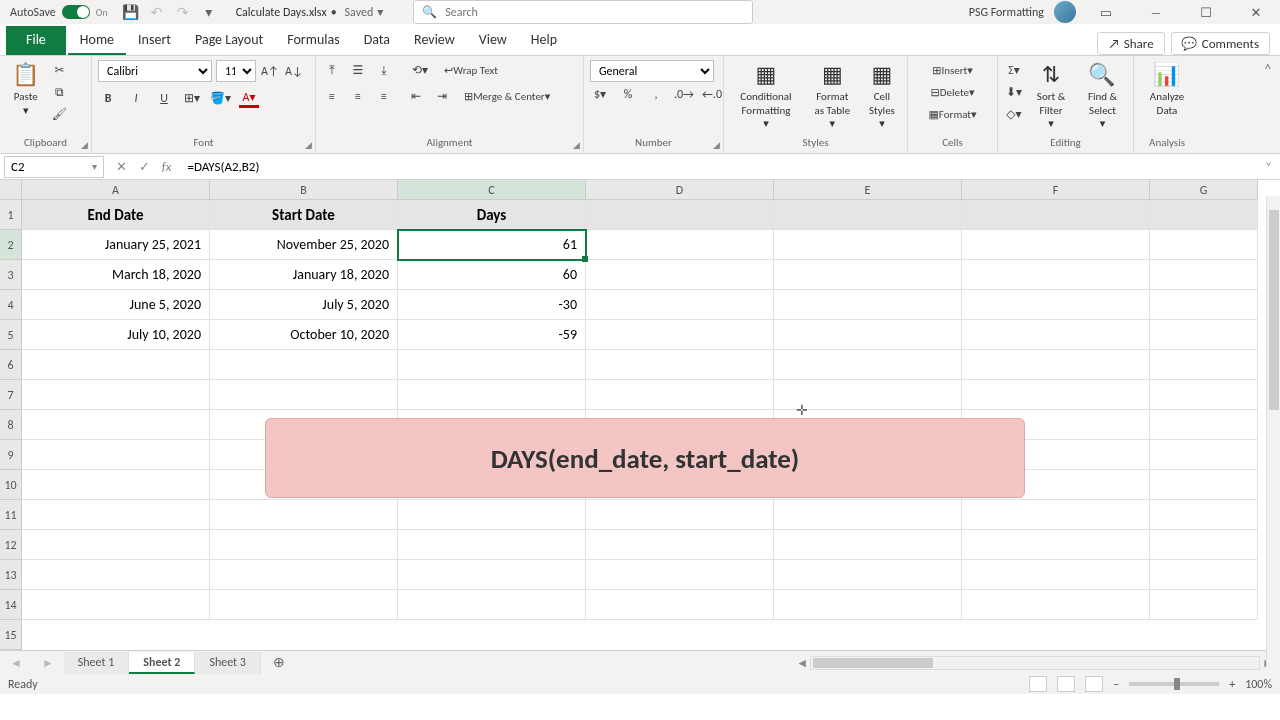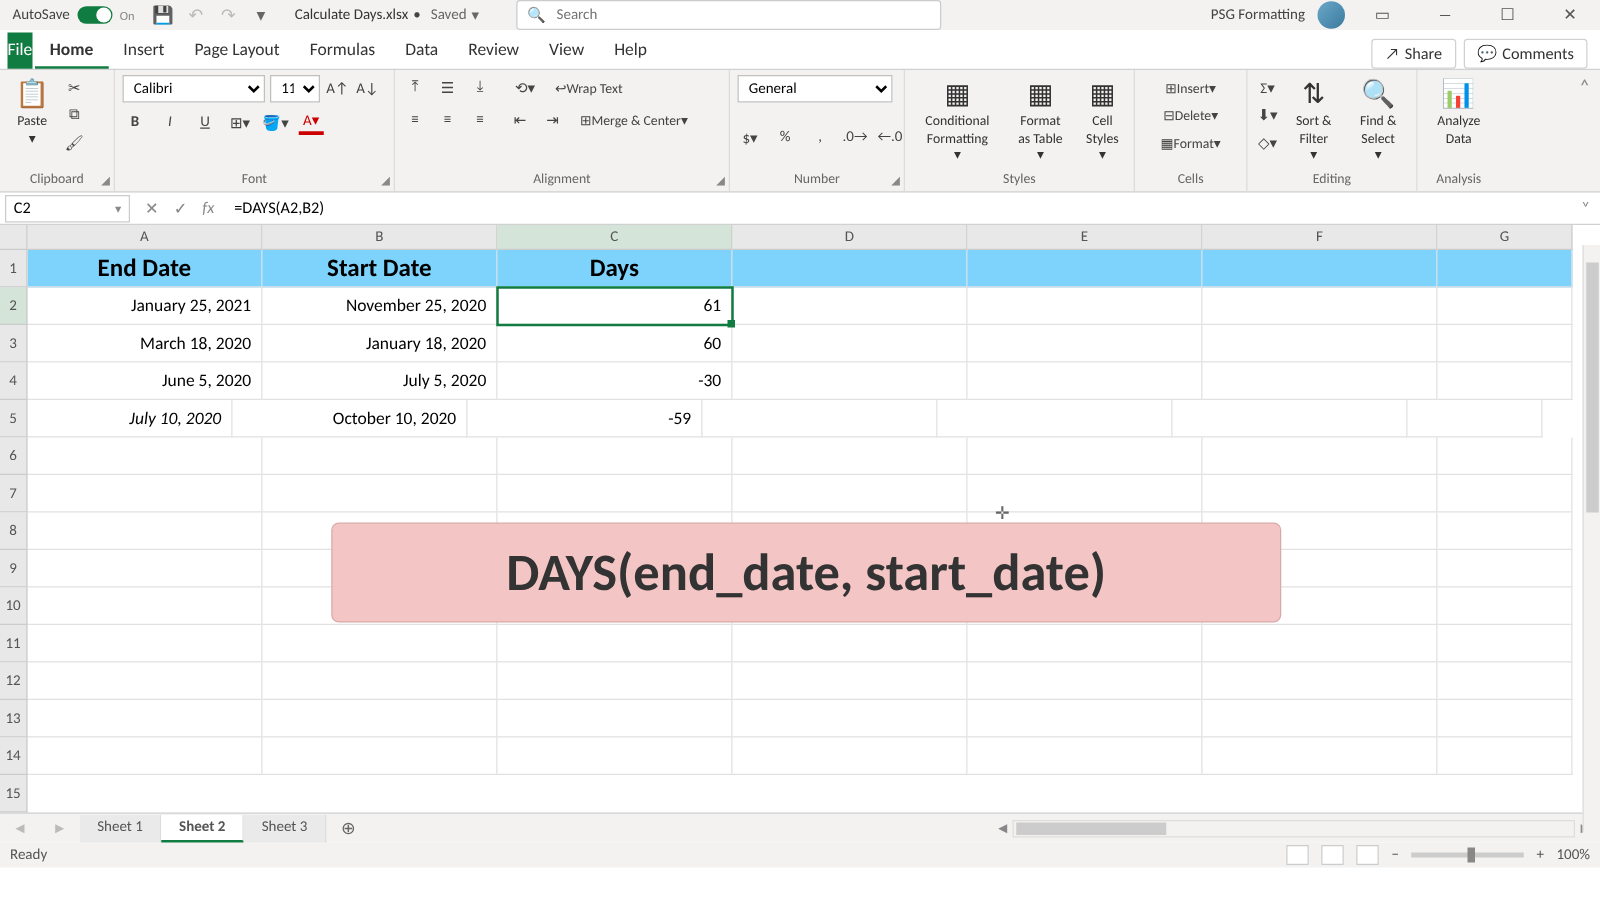--- a/index.html
+++ b/index.html
@@ -16,22 +16,22 @@
 .save-state { color: #666; margin-left: 4px; }
 .search-box { display: flex; align-items: center; width: 340px; height: 24px; background: #fff; border: 1px solid #ccc; border-radius: 3px; margin-left: 30px; padding: 0 8px; gap: 8px; color: #666; }
 .search-box input { border: none; outline: none; flex: 1; font-size: 12px; }
 .title-right { margin-left: auto; display: flex; align-items: center; gap: 10px; padding-right: 4px; }
 .avatar { width: 22px; height: 22px; border-radius: 50%; background: linear-gradient(135deg,#6ba8c9,#3b7a9e); }
 .win-btn { width: 40px; text-align: center; color: #555; font-size: 13px; }
 
 
 .tab-row { height: 32px; display: flex; align-items: flex-end; border-bottom: 1px solid #d1d1d1; background: #fff; padding-left: 6px; }
 .tab { padding: 5px 12px; font-size: 14px; color: #333; cursor: pointer; }
-.tab.file { background: #107c41; color: #fff; border-radius: 0; padding: 5px 0; margin-right: 2px; }
-.tab.active { font-weight: 700; border-bottom: 2px solid #107c41; }
+.tab.file { background: #107c41; color: #fff; border-radius: 0; padding: 5px 20px; margin-right: 2px; }
+.tab.active { font-weight: 400; border-bottom: 2px solid #107c41; }
 .share-btns { margin-left: auto; display: flex; padding-right: 10px; gap: 6px; }
 .share-btn { border: 1px solid #d1d1d1; padding: 3px 10px; font-size: 13px; border-radius: 3px; display: flex; align-items: center; gap: 4px; color: #333; }
 
 
 .ribbon { height: 98px; background: #f3f2f1; display: flex; border-bottom: 1px solid #d1d1d1; }
 .group { display: flex; flex-direction: column; border-right: 1px solid #dcdcdc; padding: 4px 6px 2px; position: relative; }
 .group-label { font-size: 11px; color: #666; text-align: center; margin-top: auto; padding-bottom: 2px; }
 .group-ctls { display: flex; gap: 4px; align-items: flex-start; flex: 1; }
 .col { display: flex; flex-direction: column; gap: 2px; }
 .rbtn { display: flex; align-items: center; justify-content: center; min-width: 20px; height: 20px; font-size: 12px; color: #444; }
@@ -51,26 +51,26 @@
 .corner { width: 22px; height: 20px; background: #e8e8e8; border-right: 1px solid #ccc; border-bottom: 1px solid #ccc; position: absolute; left: 0; top: 0; z-index: 3; }
 .col-headers { display: flex; position: absolute; left: 22px; top: 0; height: 20px; z-index: 2; }
 .col-h { border-right: 1px solid #ccc; border-bottom: 1px solid #ccc; background: #e8e8e8; text-align: center; font-size: 12px; line-height: 20px; color: #555; }
 .col-h.sel { background: #d4e4d8; }
 .row-headers { position: absolute; left: 0; top: 20px; width: 22px; z-index: 2; }
 .row-h { height: 30px; border-right: 1px solid #ccc; border-bottom: 1px solid #ccc; background: #e8e8e8; text-align: center; font-size: 12px; line-height: 30px; color: #555; }
 .row-h.sel { background: #d4e4d8; }
 .cells { position: absolute; left: 22px; top: 20px; }
 .row { display: flex; height: 30px; }
 .cell { border-right: 1px solid #e1e1e1; border-bottom: 1px solid #e1e1e1; padding: 0 8px; font-size: 14px; display: flex; align-items: center; justify-content: flex-end; }
-.row.hdr .cell { background: #7dd3fc; font-weight: 600; justify-content: center; font-size: 20px; }
+.row.hdr .cell { background: #e5e5e5; font-weight: 600; justify-content: center; font-size: 15px; }
 .cell.sel { outline: 2px solid #107c41; outline-offset: -1px; position: relative; z-index: 1; }
 .cell.sel::after { content: ""; position: absolute; right: -3px; bottom: -3px; width: 6px; height: 6px; background: #107c41; }
 
 
-.callout { position: absolute; left: 265px; top: 418px; width: 760px; height: 80px; background: #f3c6c5; border: 1px solid #d9a9a8; border-radius: 6px; display: flex; align-items: center; justify-content: center; font-size: 42px; font-weight: 700; color: #333; }
+.callout { position: absolute; left: 265px; top: 418px; width: 760px; height: 80px; background: #f3c6c5; border: 1px solid #d9a9a8; border-radius: 6px; display: flex; align-items: center; justify-content: center; font-size: 27px; font-weight: 700; color: #333; }
 
 
 .cursor-cross { position: absolute; font-size: 14px; color: #666; pointer-events: none; }
 
 
 .sheet-tabs { height: 24px; display: flex; align-items: center; border-top: 1px solid #d1d1d1; background: #f3f2f1; font-size: 12px; }
 .st-nav { padding: 0 10px; color: #bbb; }
 .stab { padding: 3px 14px; border-right: 1px solid #ddd; background: #eaeaea; color: #555; }
 .stab.active { background: #fff; border-bottom: 2px solid #107c41; font-weight: 600; }
 .st-add { padding: 0 12px; color: #666; font-size: 14px; }
@@ -199,21 +199,21 @@
         <div class="rbtn" style="margin-left:6px;">⇤</div>
         <div class="rbtn">⇥</div>
         <div class="rbtn" style="margin-left:6px;font-size:11px;width:auto;">⊞ <span>Merge &amp; Center</span> ▾</div>
       </div>
     </div>
     <div class="group-label">Alignment</div>
     <span class="launcher">◢</span>
   </div>
 
   <div class="group" style="width:140px;">
-    <div class="col" style="gap:18px;width:100%;justify-content:space-between;">
+    <div class="col" style="gap:2px;width:100%;justify-content:space-between;">
       <select class="drop" style="width:124px;"><option>General</option></select>
       <div style="display:flex;gap:8px;align-items:center;">
         <div class="rbtn">$▾</div>
         <div class="rbtn">%</div>
         <div class="rbtn">,</div>
         <div class="rbtn">.0→</div>
         <div class="rbtn">←.0</div>
       </div>
     </div>
     <div class="group-label">Number</div>
@@ -354,21 +354,21 @@
       <div class="row">
         <div class="cell" style="width: 188px;">June 5, 2020</div>
         <div class="cell" style="width: 188px;">July 5, 2020</div>
         <div class="cell" style="width: 188px;">-30</div>
         <div class="cell" style="width: 188px;"></div>
         <div class="cell" style="width: 188px;"></div>
         <div class="cell" style="width: 188px;"></div>
         <div class="cell" style="width: 108px;"></div>
       </div>
       <div class="row">
-        <div class="cell" style="width: 164px; font-style: italic;">July 10, 2020</div>
+        <div class="cell" style="width: 188px;">July 10, 2020</div>
         <div class="cell" style="width: 188px;">October 10, 2020</div>
         <div class="cell" style="width: 188px;">-59</div>
         <div class="cell" style="width: 188px;"></div>
         <div class="cell" style="width: 188px;"></div>
         <div class="cell" style="width: 188px;"></div>
         <div class="cell" style="width: 108px;"></div>
       </div>
       <div class="row">
         <div class="cell" style="width: 188px;"></div>
         <div class="cell" style="width: 188px;"></div>

